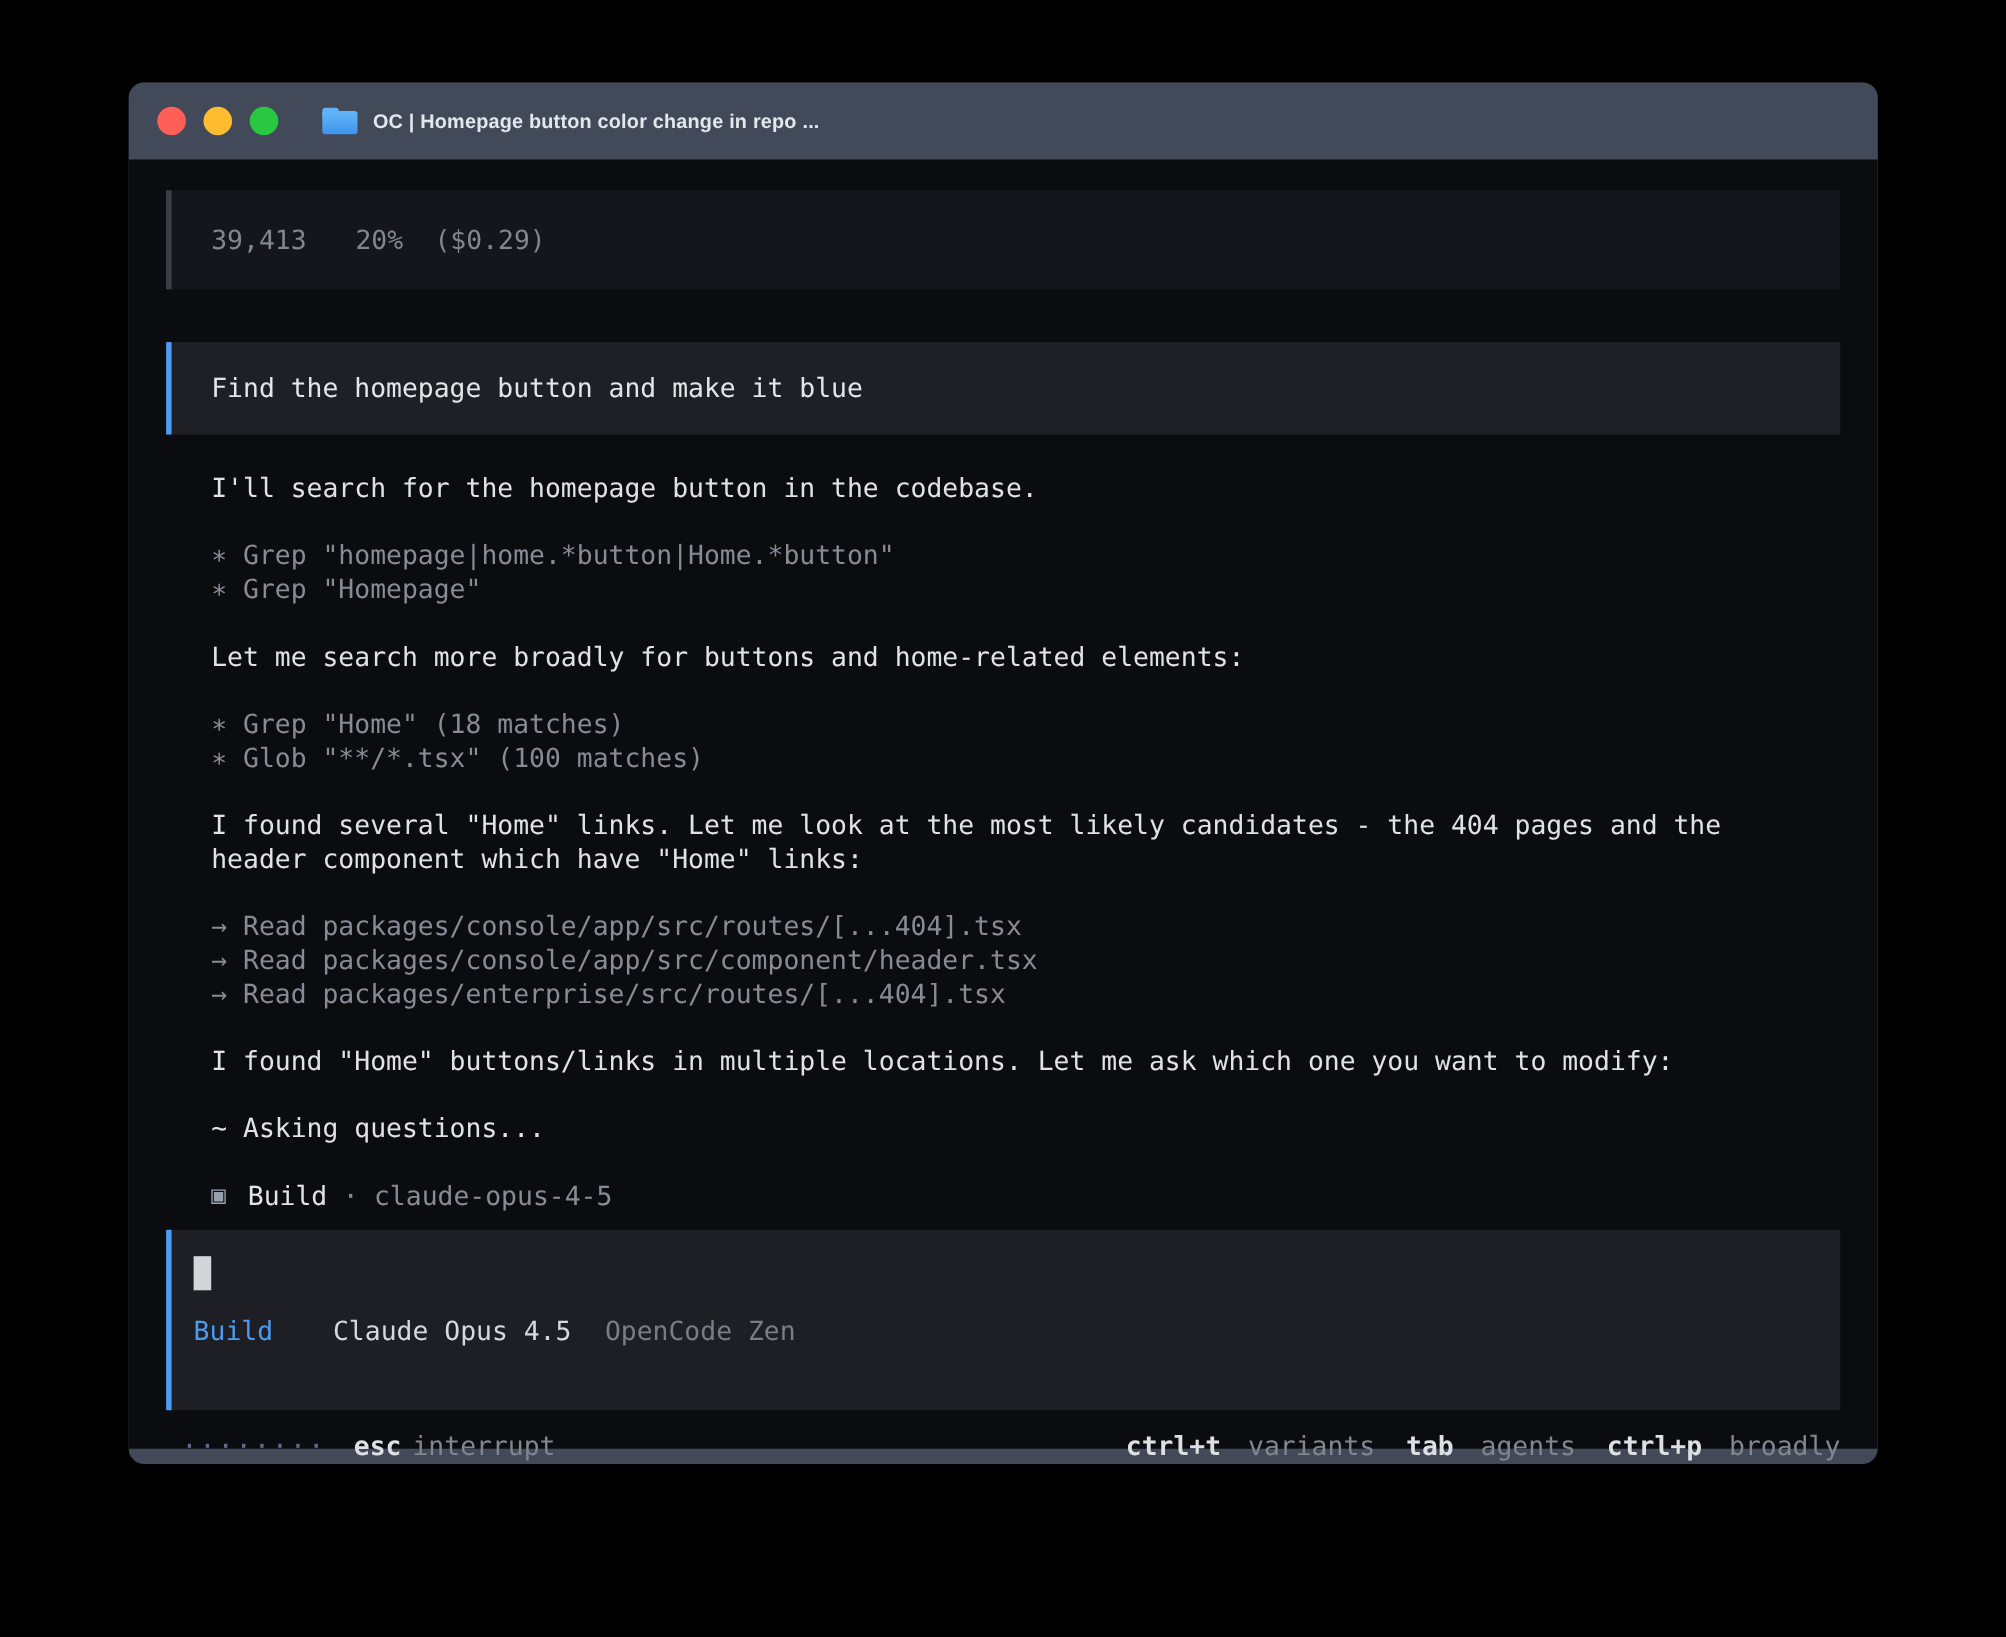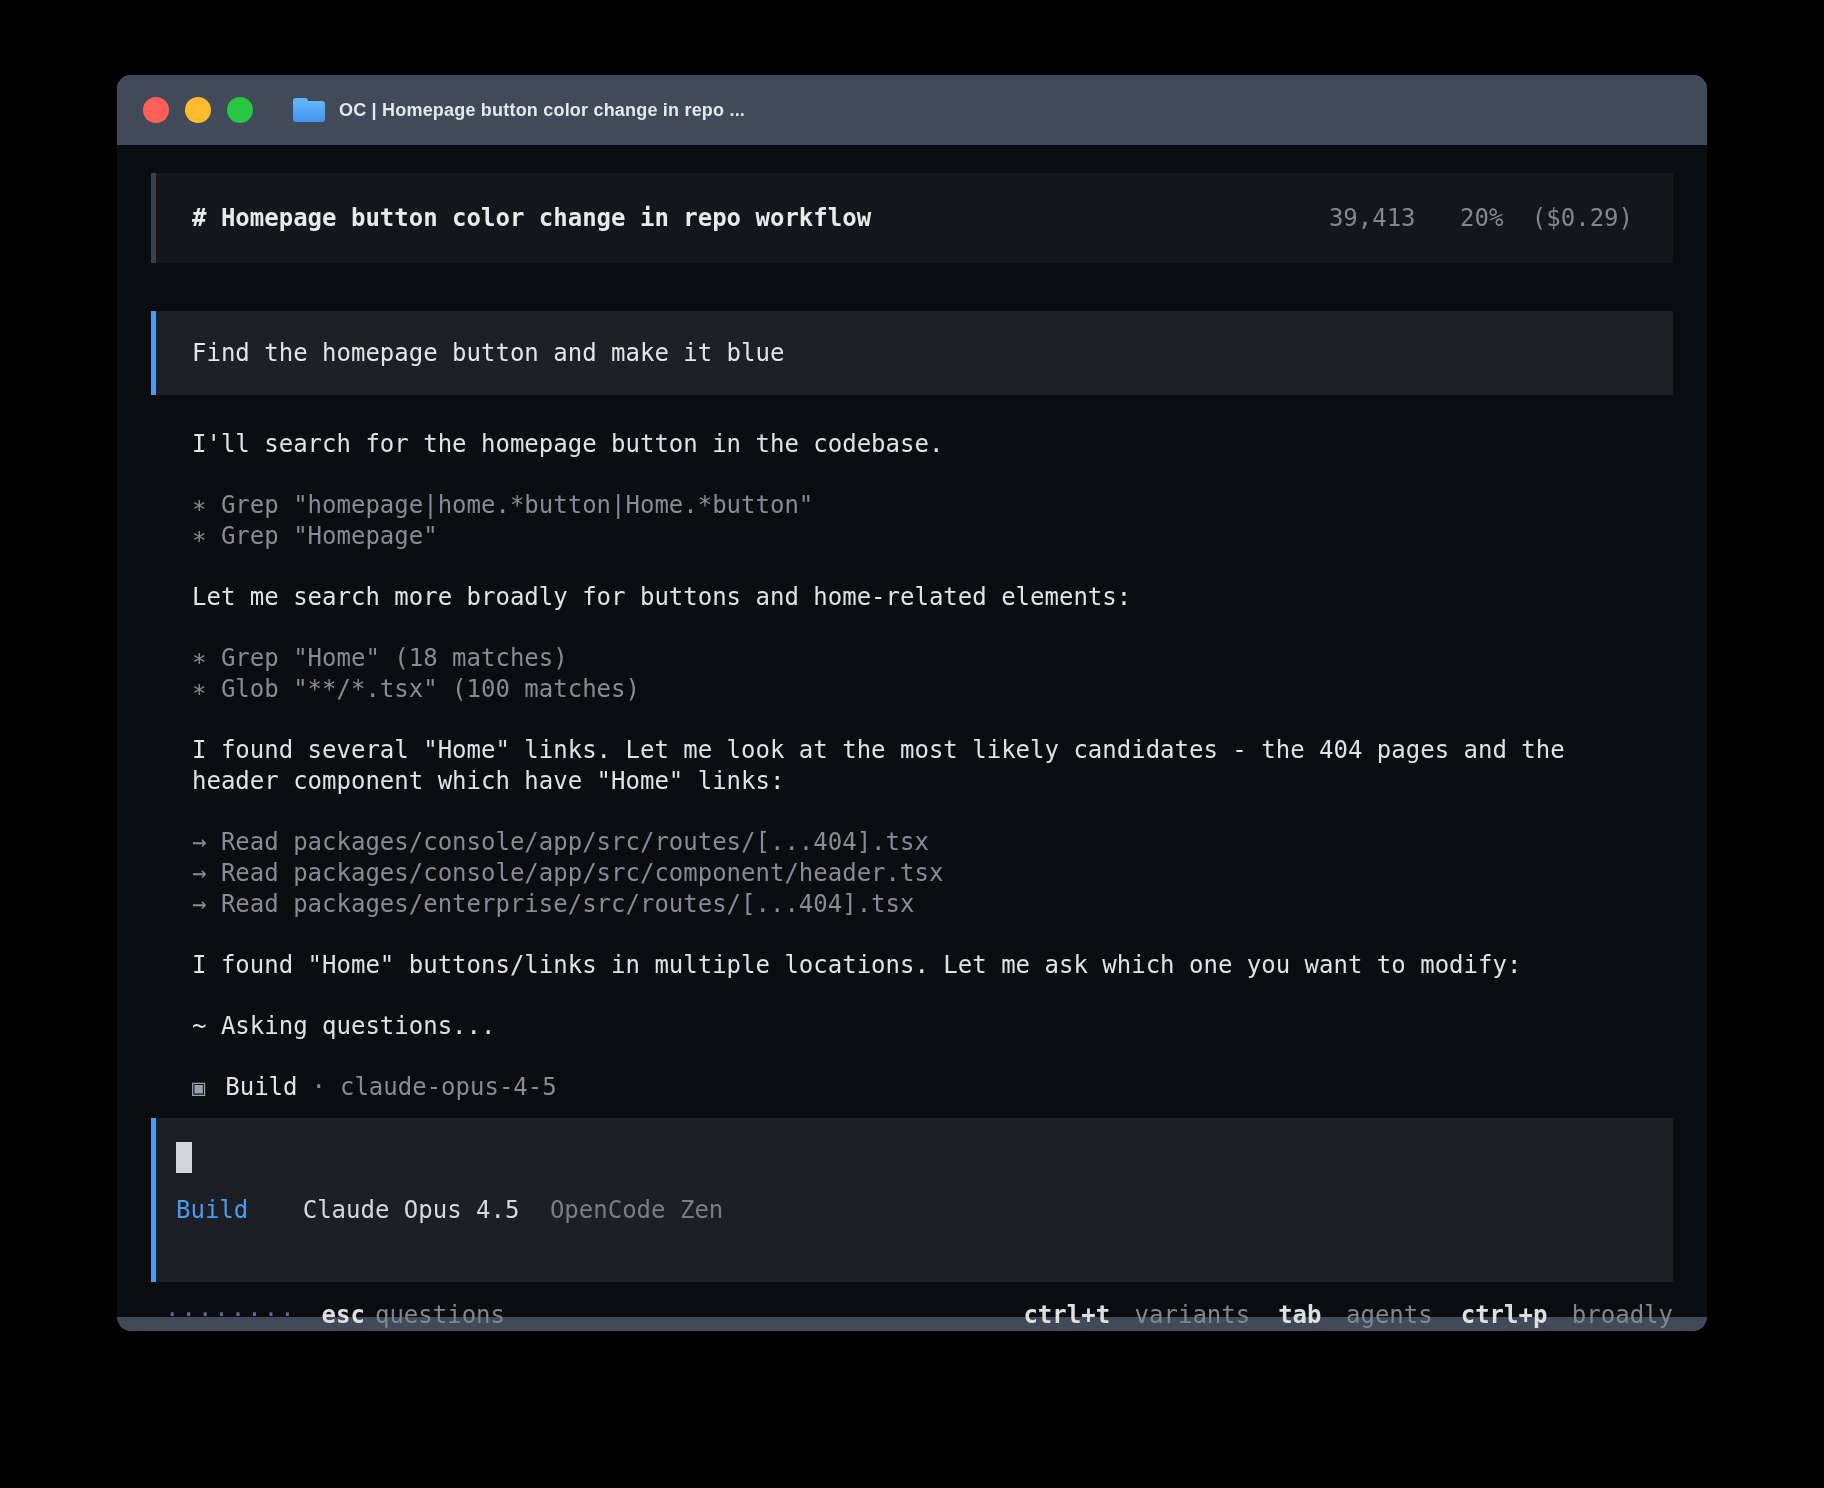--- a/index.html
+++ b/index.html
@@ -144,21 +144,20 @@
       <span class="tl yellow"></span>
       <span class="tl green"></span>
     </div>
     <span class="folder-icon"></span>
     <span class="window-title">OC | Homepage button color change in repo ...</span>
   </div>
 
   <div class="terminal-body">
 
     <div class="session-header">
-      <span class="session-title"># Homepage button color change in repo workflow</span>
       <span class="session-stats">
         <span>39,413</span>
         <span class="pct">20%</span>
         <span class="cost">($0.29)</span>
       </span>
     </div>
 
     <div class="user-message">
       <span>Find the homepage button and make it blue</span>
     </div>
@@ -206,21 +205,21 @@
         <span class="input-mode">Build</span>
         <span class="input-model">Claude Opus 4.5</span>
         <span class="input-provider">OpenCode Zen</span>
       </div>
     </div>
 
     <div class="statusbar">
       <div class="status-left">
         <span class="spinner">········</span>
         <span class="key">esc</span>
-        <span class="hint-label">questions</span>
+        <span class="hint-label">interrupt</span>
       </div>
       <div class="status-right">
         <span class="hint-group">
           <span class="key">ctrl+t</span>
           <span class="hint-label">variants</span>
         </span>
         <span class="hint-group">
           <span class="key">tab</span>
           <span class="hint-label">agents</span>
         </span>

